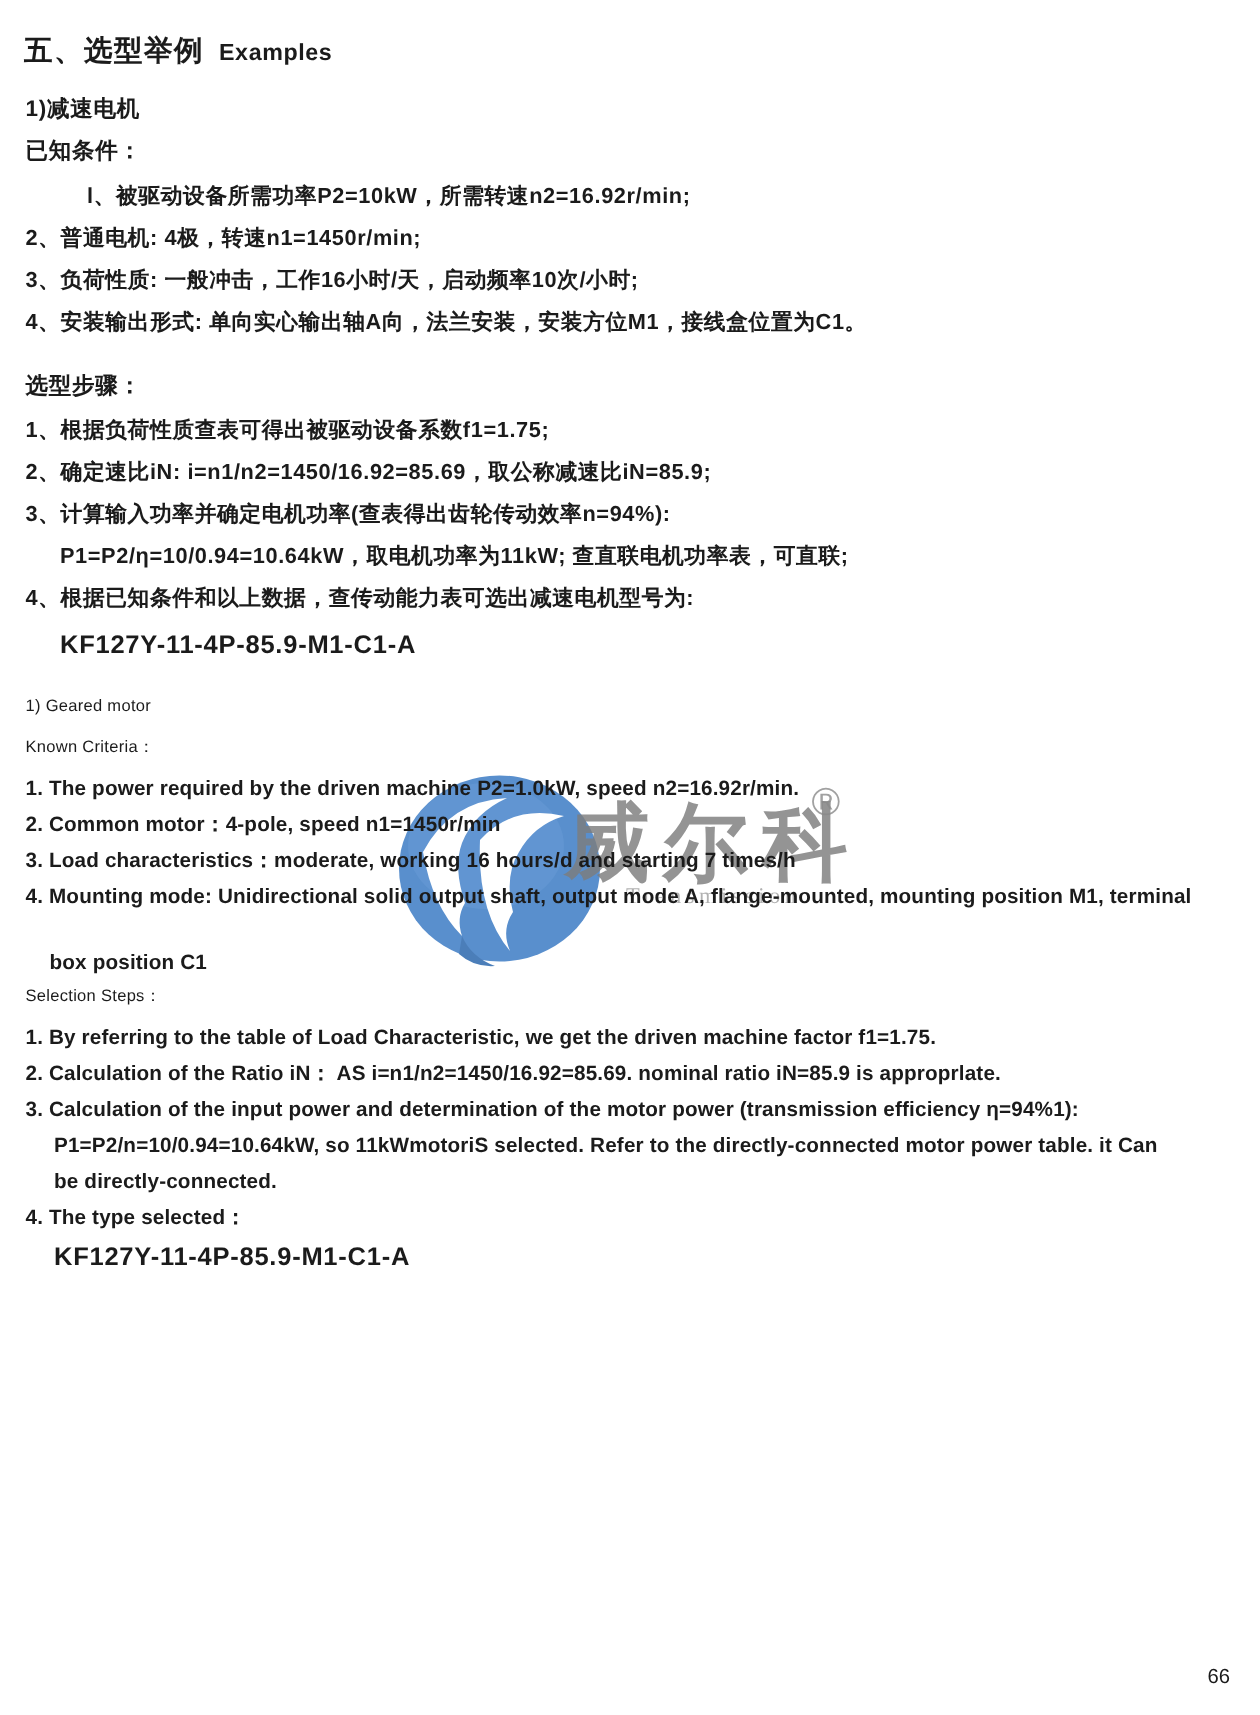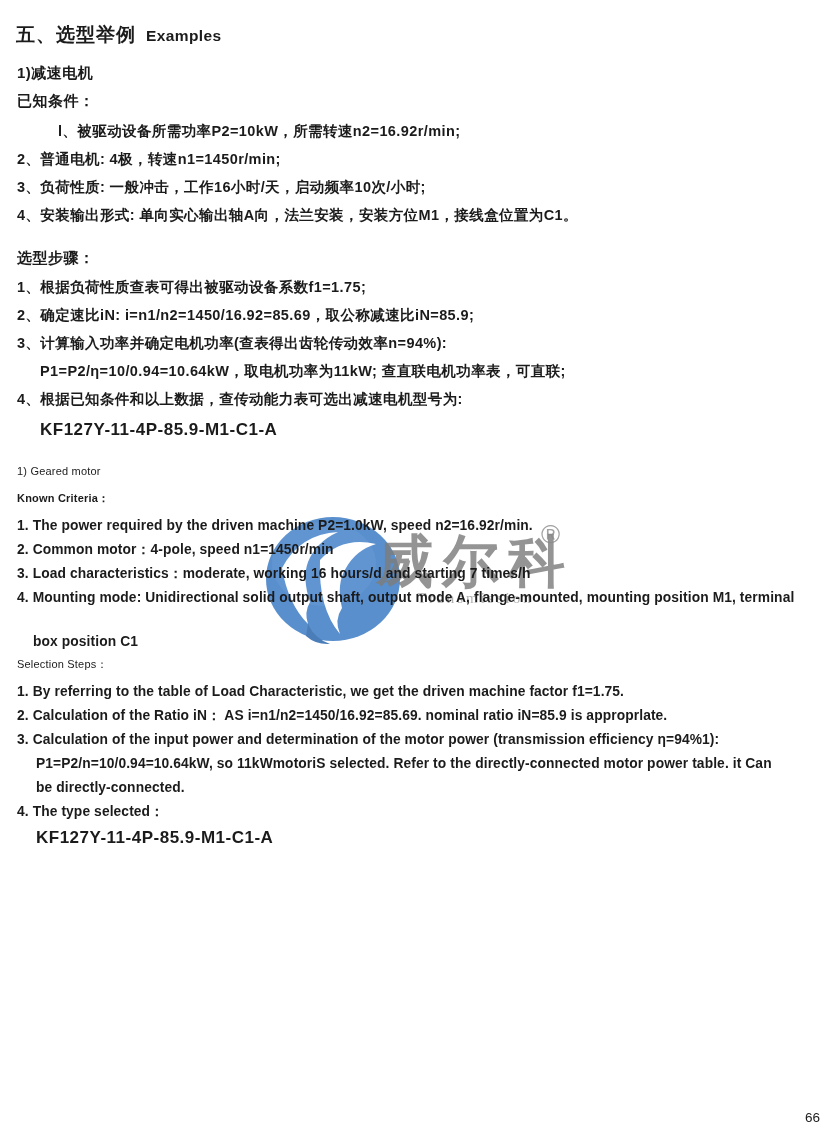--- a/index.html
+++ b/index.html
@@ -76,21 +76,21 @@
   <div class="ln zhsub" style="top:249px;left:17px;text-align:center;">选型步骤：</div>
 
   <div class="ln zh" style="top:279px;left:17px;">1、根据负荷性质查表可得出被驱动设备系数f1=1.75;</div>
   <div class="ln zh" style="top:307px;left:17px;">2、确定速比iN: i=n1/n2=1450/16.92=85.69，取公称减速比iN=85.9;</div>
   <div class="ln zh" style="top:335px;left:17px;">3、计算输入功率并确定电机功率(查表得出齿轮传动效率n=94%):</div>
   <div class="ln zh" style="top:363px;left:40px;">P1=P2/η=10/0.94=10.64kW，取电机功率为11kW; 查直联电机功率表，可直联;</div>
   <div class="ln zh" style="top:391px;left:17px;">4、根据已知条件和以上数据，查传动能力表可选出减速电机型号为:</div>
   <div class="ln model" style="top:420px;left:40px;">KF127Y-11-4P-85.9-M1-C1-A</div>
 
   <div class="ln ensub" style="top:465px;left:17px;">1) Geared motor</div>
-  <div class="ln ensub" style="top:492px;left:17px;font-weight:bold;">Known Criteria：</div>
+  <div class="ln ensub" style="top:492px;left:17px;">Known Criteria：</div>
 
   <div class="ln en" style="top:518px;left:17px;">1. The power required by the driven machine P2=1.0kW, speed n2=16.92r/min.</div>
   <div class="ln en" style="top:542px;left:17px;">2. Common motor：4-pole, speed n1=1450r/min</div>
   <div class="ln en" style="top:566px;left:17px;">3. Load characteristics：moderate, working 16 hours/d and starting 7 times/h</div>
   <div class="ln en" style="top:590px;left:17px;">4. Mounting mode: Unidirectional solid output shaft, output mode A, flange-mounted, mounting position M1, terminal</div>
   <div class="ln en" style="top:634px;left:33px;">box  position C1</div>
 
   <div class="ln ensub" style="top:658px;left:17px;">Selection Steps：</div>
 
   <div class="ln en" style="top:684px;left:17px;">1. By referring to the table of Load Characteristic, we get the driven machine factor f1=1.75.</div>

